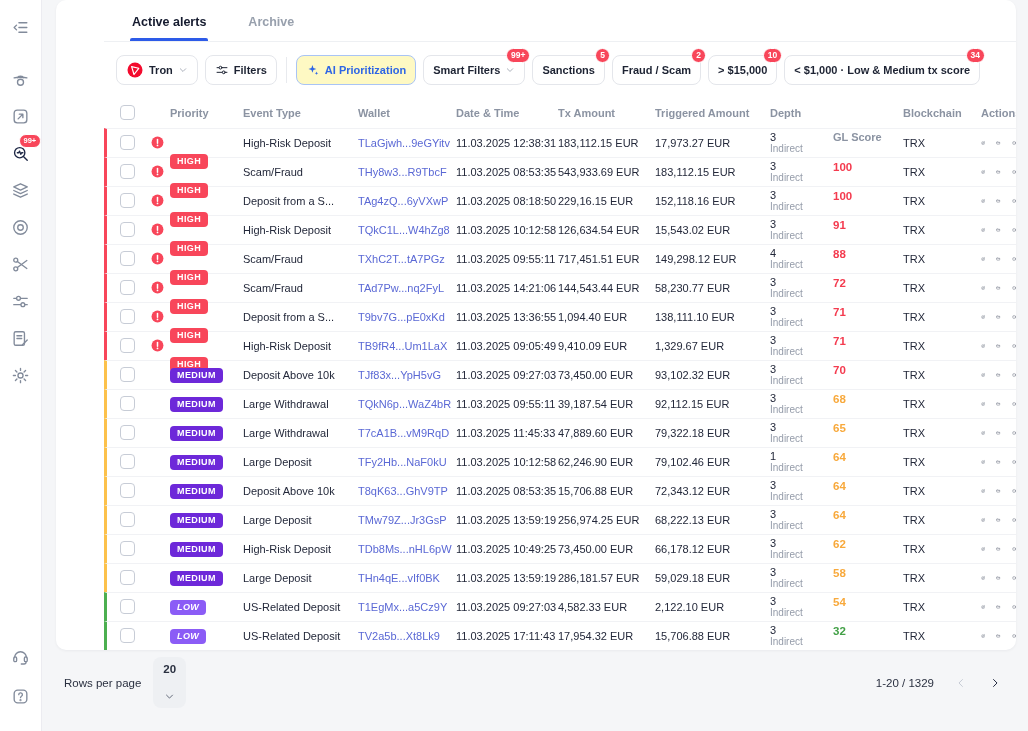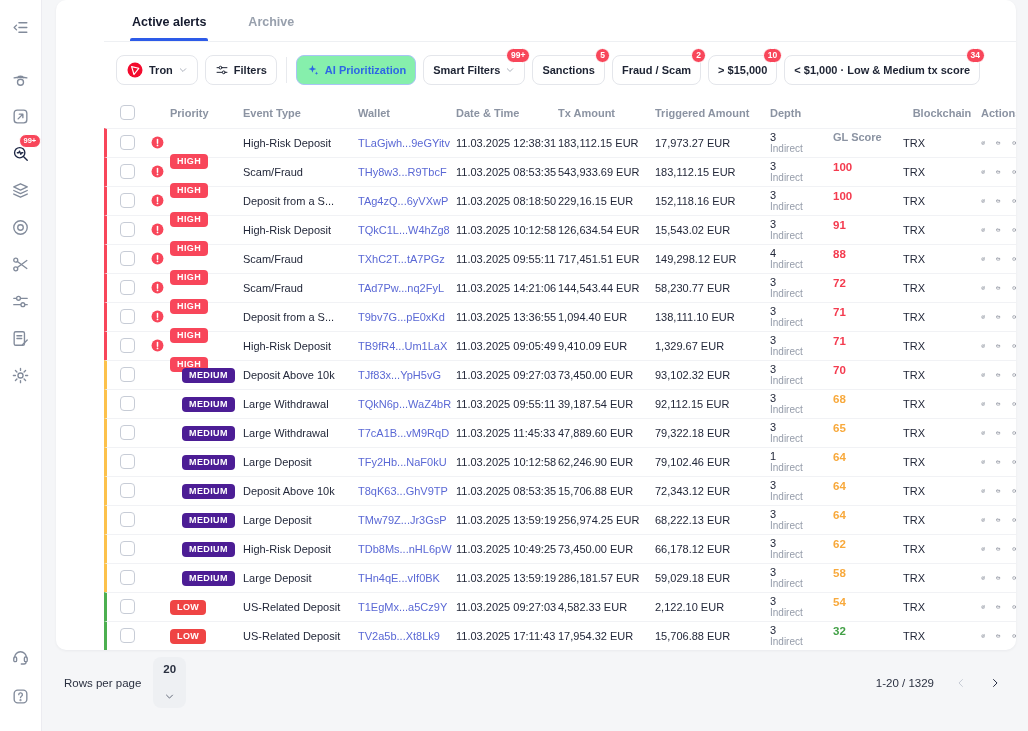--- a/index.html
+++ b/index.html
@@ -26,21 +26,21 @@
   .card { background:#fff; border-radius:10px; box-shadow:0 1px 3px rgba(20,26,46,0.05); overflow:hidden;padding-left:48px; }
 
   .tabs { display:flex; gap:38px; padding:0 26px; border-bottom:1px solid #eef0f3; }
   .tab { padding:15px 2px 12px; font-size:12.5px; font-weight:600; color:#98a0ad; cursor:pointer; position:relative; }
   .tab.active { color:#141a2e; }
   .tab.active::after { content:""; position:absolute; left:0; right:0; bottom:0; height:3px; background:#2d5be8; border-radius:2px 2px 0 0; }
 
   
   .filterbar { display:flex; align-items:center; gap:7px; padding:13px 12px; }
   .chip { position:relative; display:flex; align-items:center; gap:5px; height:30px; padding:0 9px; border:1px solid #e4e6eb; border-radius:8px; font-size:11px; font-weight:600; color:#1d2333; background:#fff; cursor:pointer; white-space:nowrap; }
-  .chip.ai { background:#86efac; border-color:#a9c4f5; color:#2e66e5; }
+  .chip.ai { background:#fef9c3; border-color:#a9c4f5; color:#2e66e5; }
   .chip .icn { width:14px; height:14px; }
   .chip .icn.tron { width:18px; height:18px; }
   .chip .icn.chev { width:10px; height:10px; color:#8a90a0; }
   .chip-badge { position:absolute; top:-8px; right:-6px; min-width:14px; height:15px; padding:0 4px; background:#f8465a; border-radius:8px; color:#fff; font-size:8.5px; font-weight:700; display:flex; align-items:center; justify-content:center; border:1.5px solid #fff; line-height:1; }
   .v-div { width:1px; height:26px; background:#e8eaee; margin:0 2px; flex:none; }
 
   
   .thead { display:flex; align-items:center; height:30px; padding-left:16px; font-size:11px; font-weight:600; color:#8b93a2; }
   .trow { display:flex; align-items:center; height:29px; padding-left:13px; border-top:1px solid #f1f2f5; border-left:3px solid transparent; font-size:11px; color:#23283a; }
   .trow.p-high { border-left-color:#f8465a; }
@@ -53,28 +53,28 @@
   .c-event { width:115px; font-weight:500; }
   .thead .c-event { font-weight:600; }
   .c-wallet { width:98px; }
   .c-date { width:102px; }
   .c-tx { width:97px; }
   .c-trig { width:115px; }
   .c-depth { width:63px; }
   .c-score { width:70px; font-weight:700; font-size:11.5px;margin-top:48px; }
   .thead .c-score { font-weight:600; font-size:11px; color:#8b93a2; }
   .c-chain { width:78px; font-weight:500; }
-  .thead .c-chain { font-weight:600;text-align:center; }
+  .thead .c-chain { font-weight:600; }
   .c-actions { flex:1; display:flex; align-items:center; gap:11px; }
   .cb { display:inline-block; width:15px; height:15px; border:1.5px solid #c7ccd6; border-radius:4px; background:#fff; cursor:pointer; }
   .icn.warn { width:15px; height:15px; }
   .pr { display:inline-block; padding:3px 7px; border-radius:4px; font-size:9px; font-weight:700; color:#fff; letter-spacing:0.4px; line-height:1; }
   .pr-high { background:#f8465a;margin-top:36px; }
-  .pr-medium { background:#4c1d95;margin-left:12px; }
-  .pr-low { background:#ef4444; }
+  .pr-medium { background:#6d28d9; }
+  .pr-low { background:#8b5cf6;font-style:italic; }
   .wallet { color:#5a68d5; cursor:pointer; }
   .d1 { font-size:11px; line-height:11px; }
   .d2 { font-size:10px; line-height:11px; color:#959caa; }
   .s-high { color:#f43b4f; }
   .s-medium { color:#f8a93c; }
   .s-low { color:#43a047; }
   .icn.act { width:16px; height:16px; color:#3c4458; cursor:pointer; }
 
   
   .footer { display:flex; align-items:center; justify-content:space-between; padding:7px 14px 0 8px; font-size:11.5px; color:#2a3040; }

